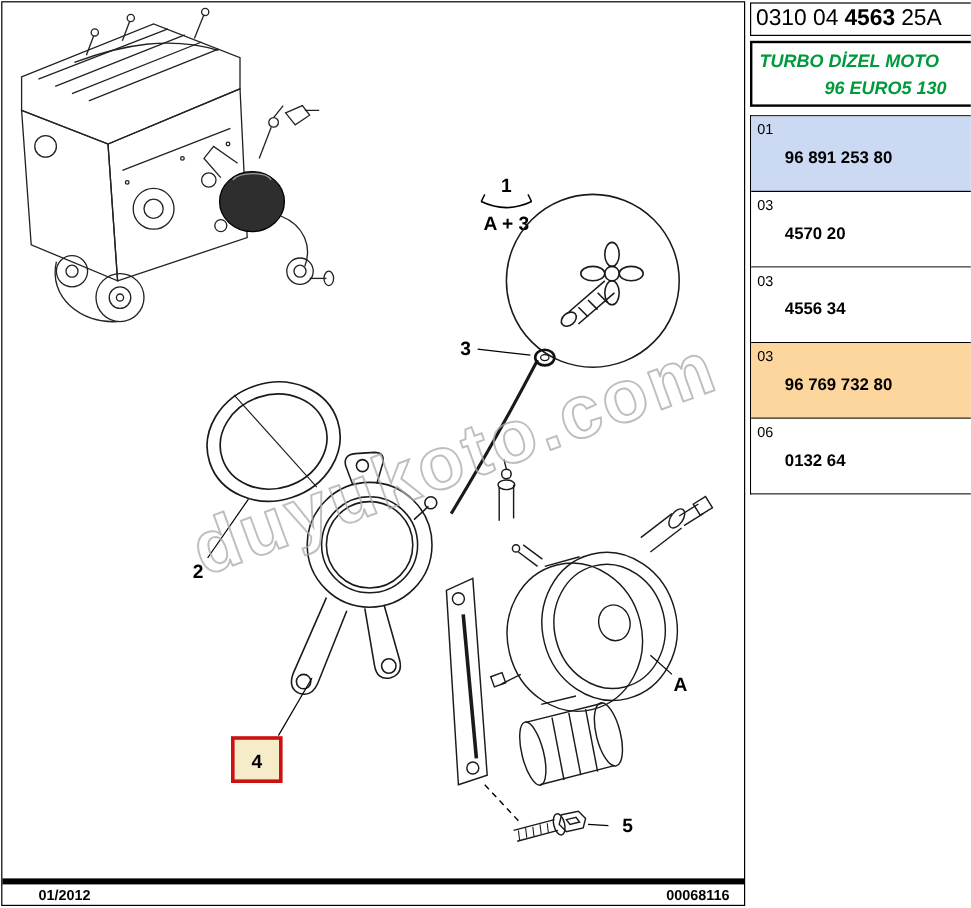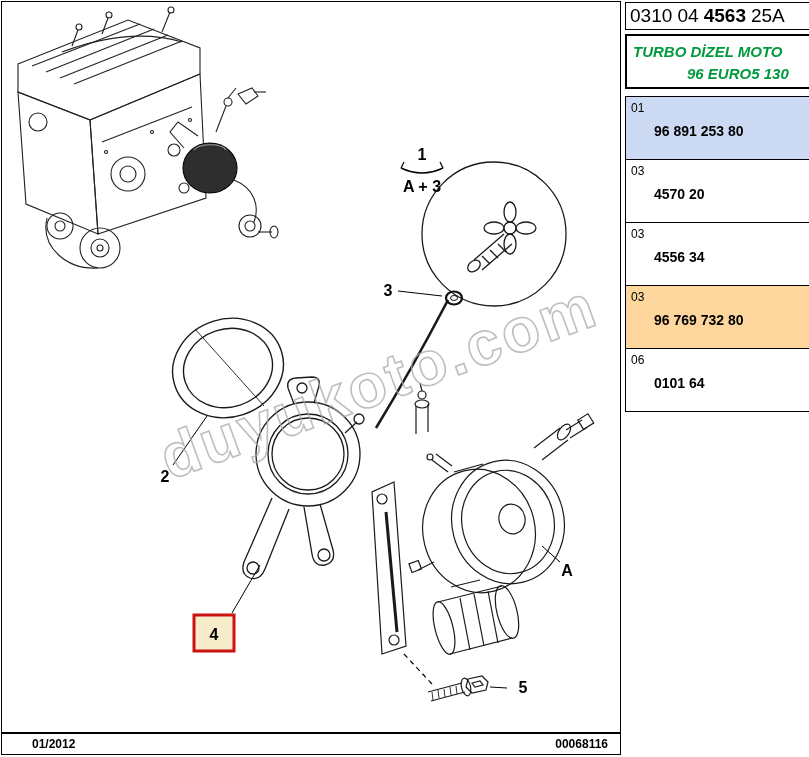--- a/index.html
+++ b/index.html
@@ -10,21 +10,21 @@
     color:#000;
   }
   
   .diagram-frame{
     position:absolute;left:1px;top:1px;width:620px;height:754px;
     border:1px solid #000;box-sizing:border-box;background:#fff;
   }
   .diagram-frame svg{display:block;}
   .diagram-footer{
     position:absolute;left:0;bottom:0;width:100%;height:22px;
-    border-top:2px solid #000000;box-sizing:border-box;
+    border-top:5px solid #000000;box-sizing:border-box;
     display:flex;justify-content:space-between;align-items:center;
     font-size:12px;font-weight:bold;
     padding:0 12px 0 30px;box-sizing:border-box;
   }
   svg text{font-family:"Liberation Sans", sans-serif;}
   .callout{font-size:16px;font-weight:bold;}
   .watermark-text{font-size:62px;font-weight:bold;letter-spacing:3px;opacity:.75;}
   
   .code-cell{
     position:absolute;left:625px;top:2px;width:200px;height:28px;
@@ -241,15 +241,15 @@
   <div class="part-row">
     <span class="row-index">03</span>
     <span class="row-number">4556 34</span>
   </div>
   <div class="part-row" style="background: rgb(253, 214, 158);">
     <span class="row-index">03</span>
     <span class="row-number">96 769 732 80</span>
   </div>
   <div class="part-row">
     <span class="row-index">06</span>
-    <span class="row-number">0101 64</span>
+    <span class="row-number">0132 64</span>
   </div>
 </div>
 
 </body></html>

